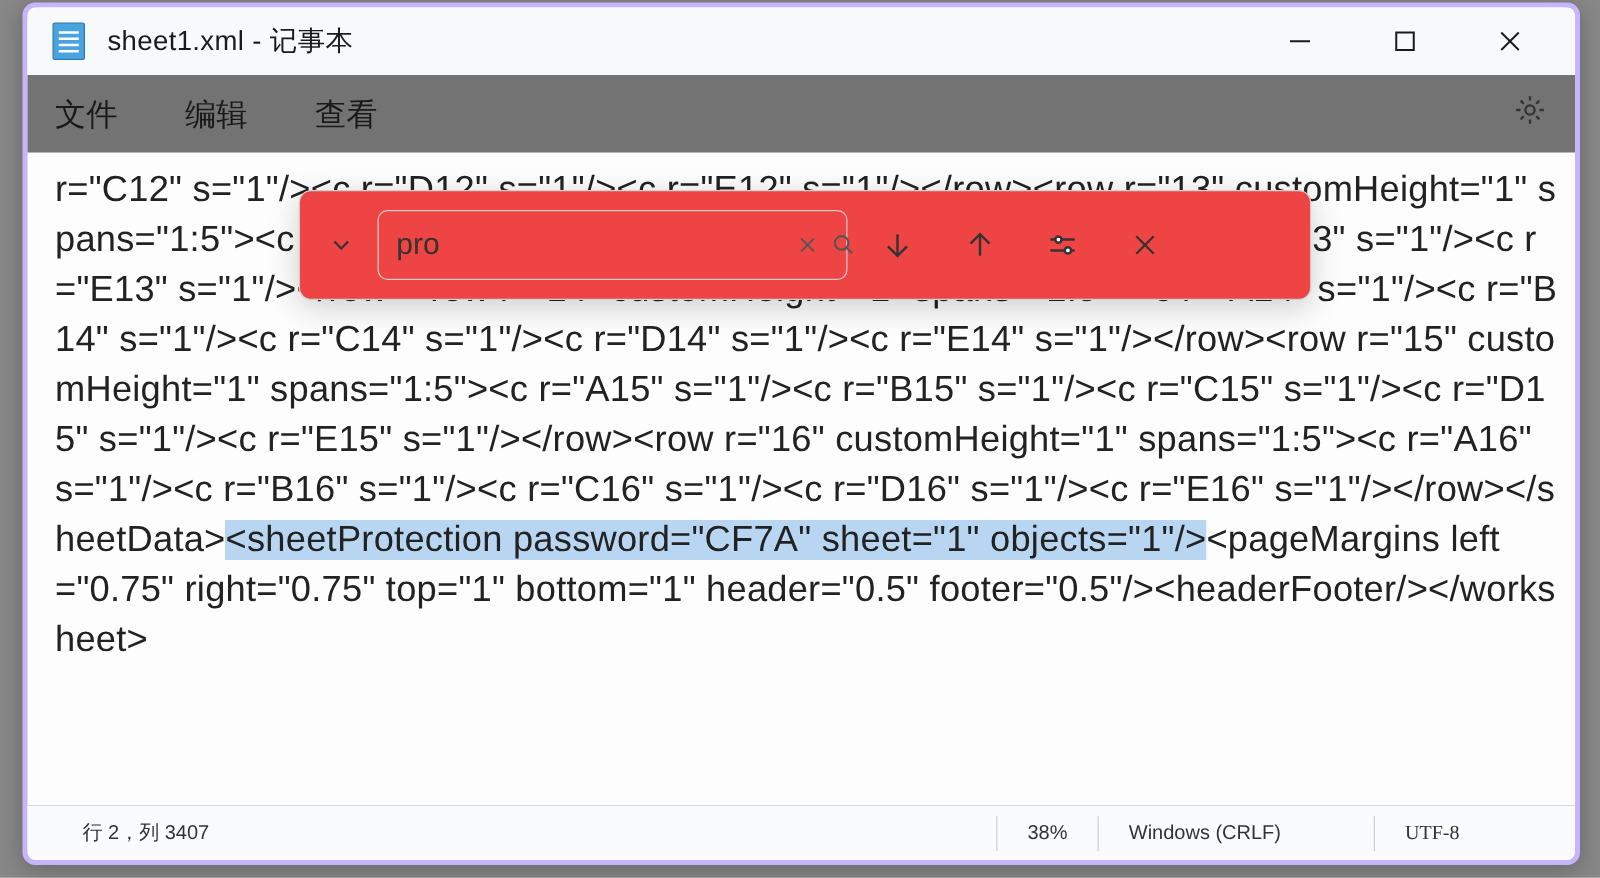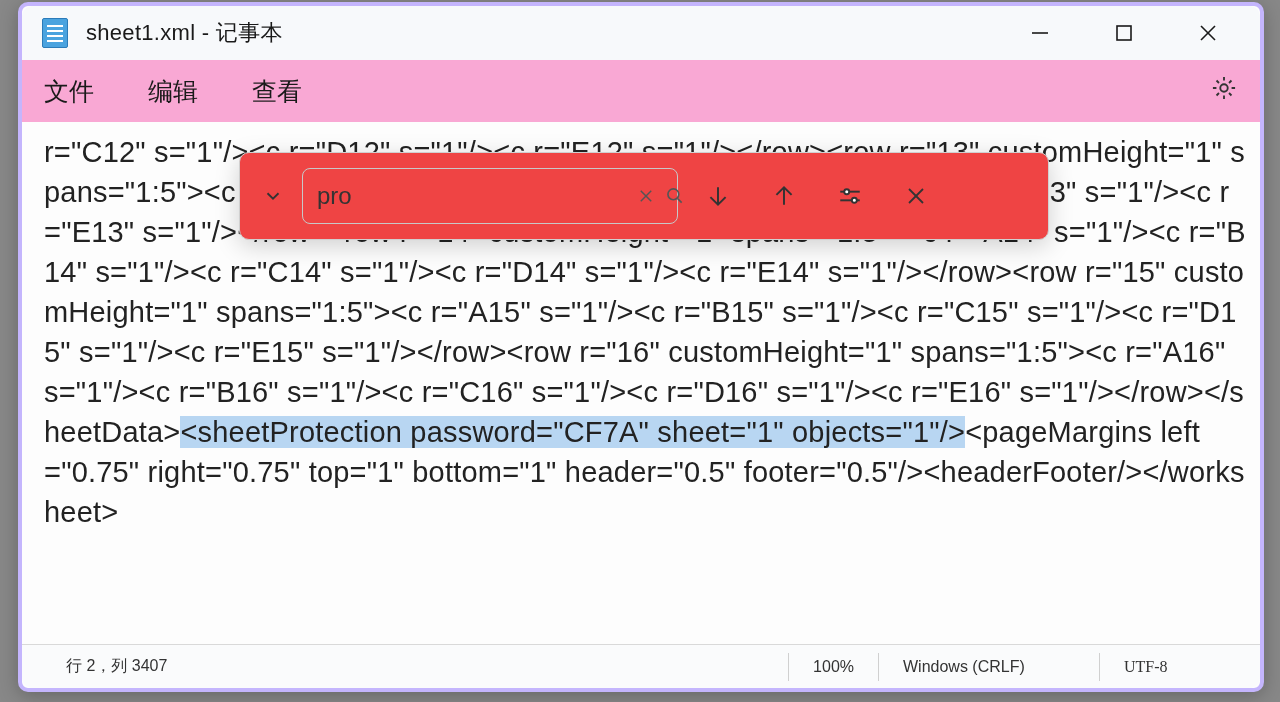--- a/index.html
+++ b/index.html
@@ -43,21 +43,21 @@
   .win-controls { margin-left: auto; display: flex; gap: 40px; align-items: center; padding-right: 18px; }
   .win-btn { width: 44px; height: 44px; display: flex; align-items: center; justify-content: center; cursor: pointer; }
   .win-btn svg { stroke: #1a1a1a; stroke-width: 1.6; fill: none; }
 
   .menubar {
     height: 62px;
     display: flex;
     align-items: center;
     gap: 54px;
     padding: 0 22px;
-    background: #f9a8d4;
+    background: #737373;
     font-size: 25px;
     color: #1a1a1a;
   }
   .menubar .spacer { flex: 1; }
   .gear { width: 28px; height: 28px; }
 
   .content-wrap {
     position: relative;
     flex: 1;
     overflow: hidden;
@@ -216,20 +216,20 @@
             <line x1="19" y1="5" x2="5" y2="19"></line>
           </svg>
       </div>
     </div>
   </div>
 
   <div class="statusbar">
     <div class="cell">行 2，列 3407</div>
     <div class="grow"></div>
     <div class="sep"></div>
-    <div class="cell">100%</div>
+    <div class="cell">38%</div>
     <div class="sep"></div>
     <div class="cell" style="min-width:220px;">Windows (CRLF)</div>
     <div class="sep"></div>
     <div class="cell" style="min-width:140px;font-family:Liberation Serif, serif;">UTF-8</div>
   </div>
 
 </div>
 
 </body></html>

